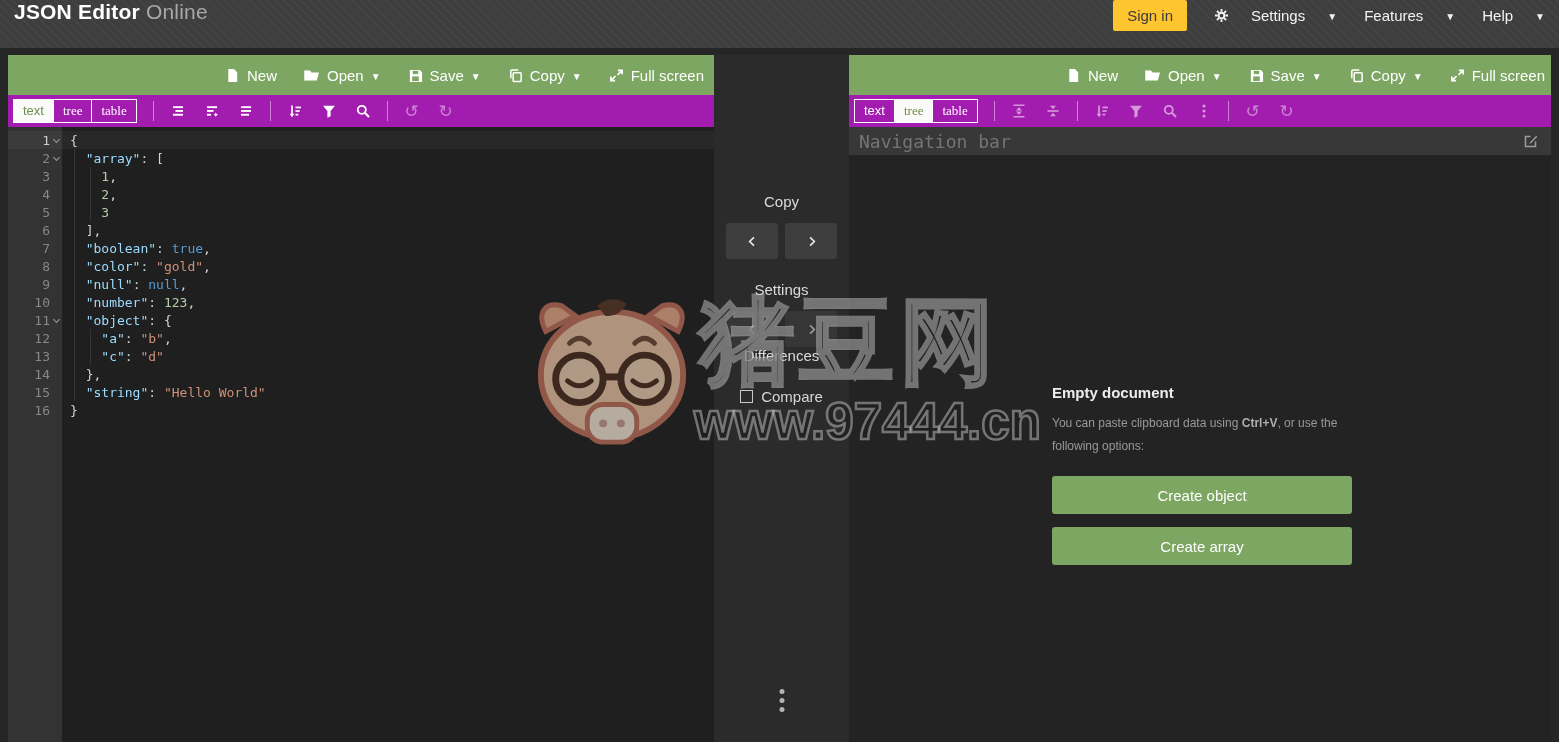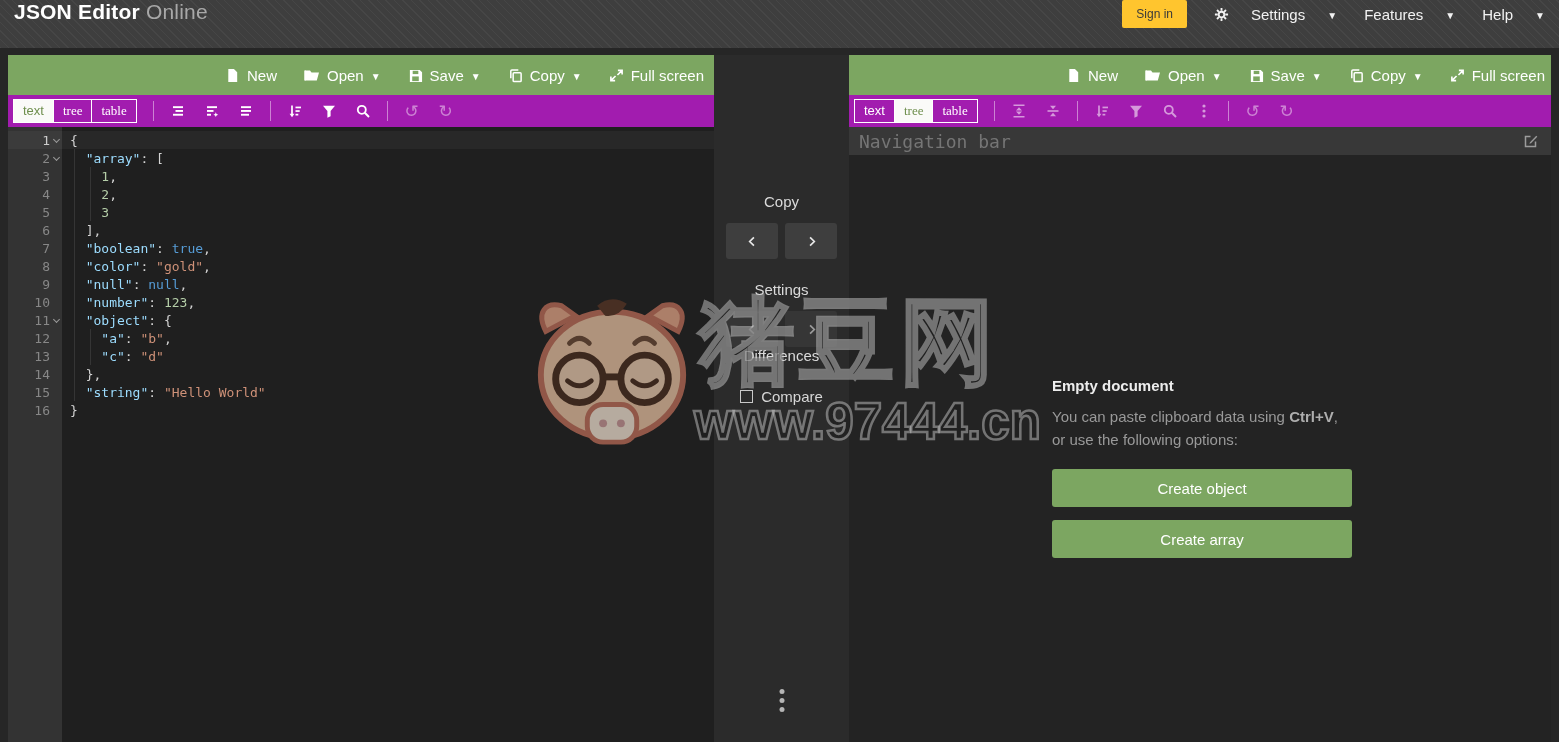--- a/index.html
+++ b/index.html
@@ -10,21 +10,21 @@
   .header { position:absolute; left:0; top:0; width:1559px; height:48px;
     background:#3e3e3e;
     background-image:repeating-linear-gradient(45deg, rgba(255,255,255,.045) 0 1px, transparent 1px 6px);
     display:flex; align-items:flex-start; justify-content:space-between; z-index:5; }
   .brand { padding-left:14px; font-size:21px; color:#ffffff; letter-spacing:.2px; }
   .brand b { font-weight:700; }
   .brand span.light { color:#a8a8a8; font-weight:400; }
   .header-right { display:flex; align-items:center; gap:27px; padding-right:14px;
     color:#f2f2f2; font-size:15px; }
   .signin { background:#ffc52e; color:#3a3a3a; padding:7px 14px; border-radius:2px;
-    font-size:12px; cursor:pointer; }
+    font-size:15px; cursor:pointer; }
   .menu-item { display:flex; align-items:center; gap:22px; cursor:pointer; }
   .caret { font-size:10px; position:relative; top:1px; }
 
   
   .panel { position:absolute; top:55px; bottom:0; display:flex; flex-direction:column; }
   .panel-left { left:8px; width:706px; }
   .panel-right { left:849px; width:702px; }
 
   .tb1 { height:40px; background:#7ca661; display:flex; align-items:center;
     justify-content:flex-end; gap:27px; padding-right:10px; color:#ffffff; font-size:15px; flex:0 0 auto;}
@@ -76,23 +76,23 @@
   .mid-dots { position:absolute; bottom:26px; left:50%; transform:translateX(-50%);
     display:flex; flex-direction:column; gap:4px; cursor:pointer; padding:4px; }
   .mid-dots i { width:5px; height:5px; border-radius:50%; background:#b5b5b5; display:block; }
 
   
   .navbar { height:28px; background:#383838; display:flex; align-items:center; flex:0 0 auto;
     font-family:"DejaVu Sans Mono", monospace; font-size:18px; color:#757575; }
   .navbar .nav-text { padding-left:10px; flex:1; }
   .navbar .ibtn { color:#9c9c9c; margin-right:6px; }
   .tree-area { flex:1 1 auto; background:#232323; position:relative; }
-  .empty-block { position:absolute; left:203px; top:222px; width:300px; }
+  .empty-block { position:absolute; left:203px; top:229px; width:300px; }
   .empty-title { font-size:15px; font-weight:600; color:#ededed; }
-  .empty-para { margin-top:11px; font-size:15px; color:#999999; line-height:23px; }
+  .empty-para { margin-top:11px; font-size:12px; color:#999999; line-height:23px; }
   .empty-para b { color:#aeaeae; }
   .create-btn { display:block; width:300px; height:38px; margin-top:18px; background:#7ca661;
     border:none; border-radius:3px; color:#ffffff; font-size:15px; cursor:pointer;
     font-family:"Liberation Sans", sans-serif; }
   .create-btn + .create-btn { margin-top:13px; }
 
   
   .watermark { position:absolute; left:528px; top:293px; z-index:50; pointer-events:none;
     display:flex; align-items:flex-start; opacity:.9; }
   .wm-pig { width:168px; height:152px; opacity:.78; flex:0 0 auto; }

